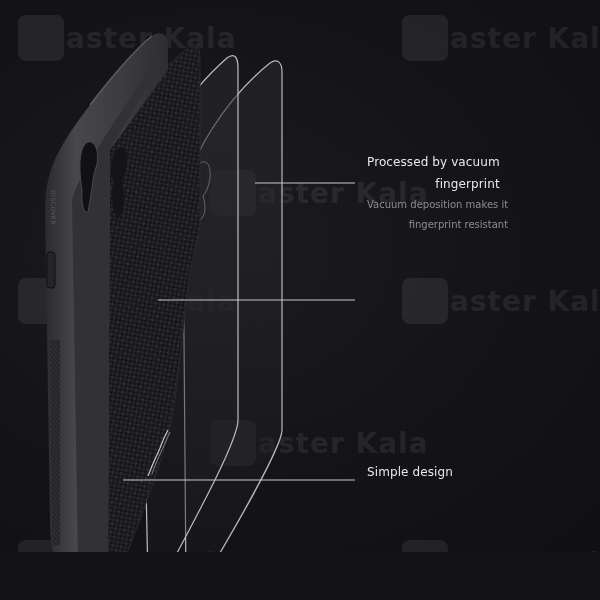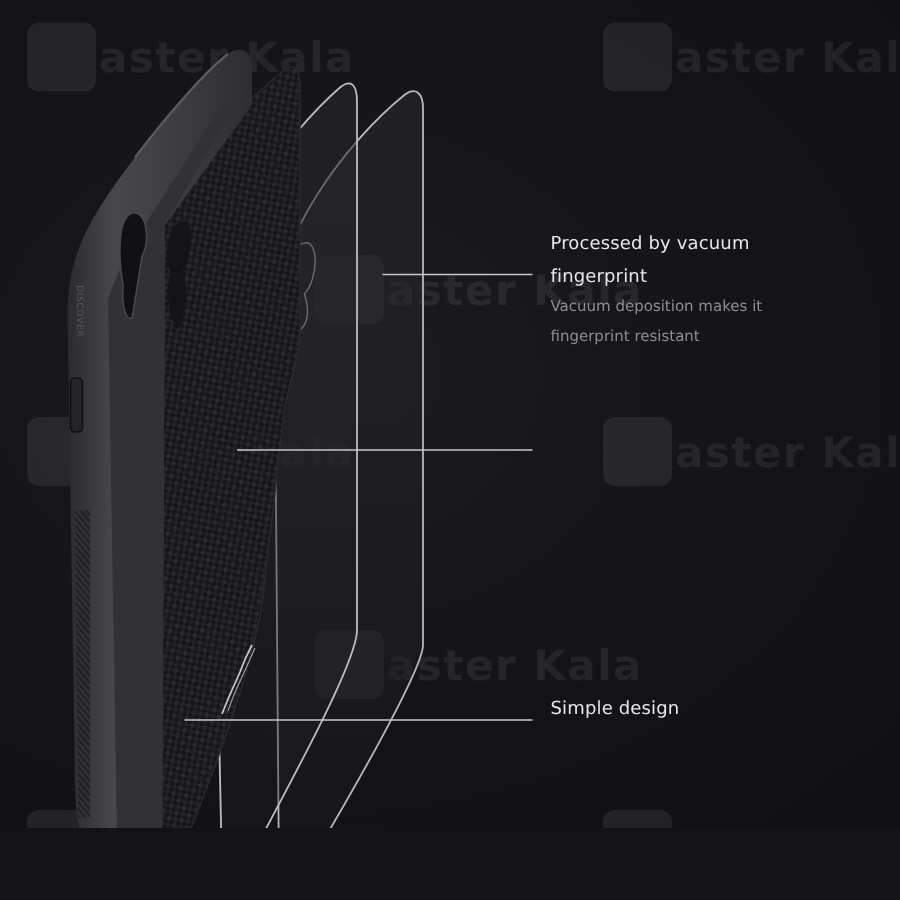--- a/index.html
+++ b/index.html
@@ -5,20 +5,21 @@
     html, body { margin: 0; padding: 0; }
     body {
       width: 600px; height: 600px; overflow: hidden;
       background: #131316;
       font-family: "DejaVu Sans", "Liberation Sans", sans-serif;
     }
     .stage {
       position: relative; width: 600px; height: 552px;
       background: radial-gradient(ellipse at 35% 45%, #1c1c1f 0%, #141417 55%, #101012 100%);
       overflow: hidden;
+      text-align: right;
     }
     .layer { position: absolute; left: 0; top: 0; }
     .watermark {
       position: absolute; display: flex; align-items: center;
       opacity: 0.07; color: #ffffff; pointer-events: none;
     }
     .watermark .wm-box {
       width: 46px; height: 46px; border-radius: 8px; background: #ffffff;
       margin-right: 2px;
     }

